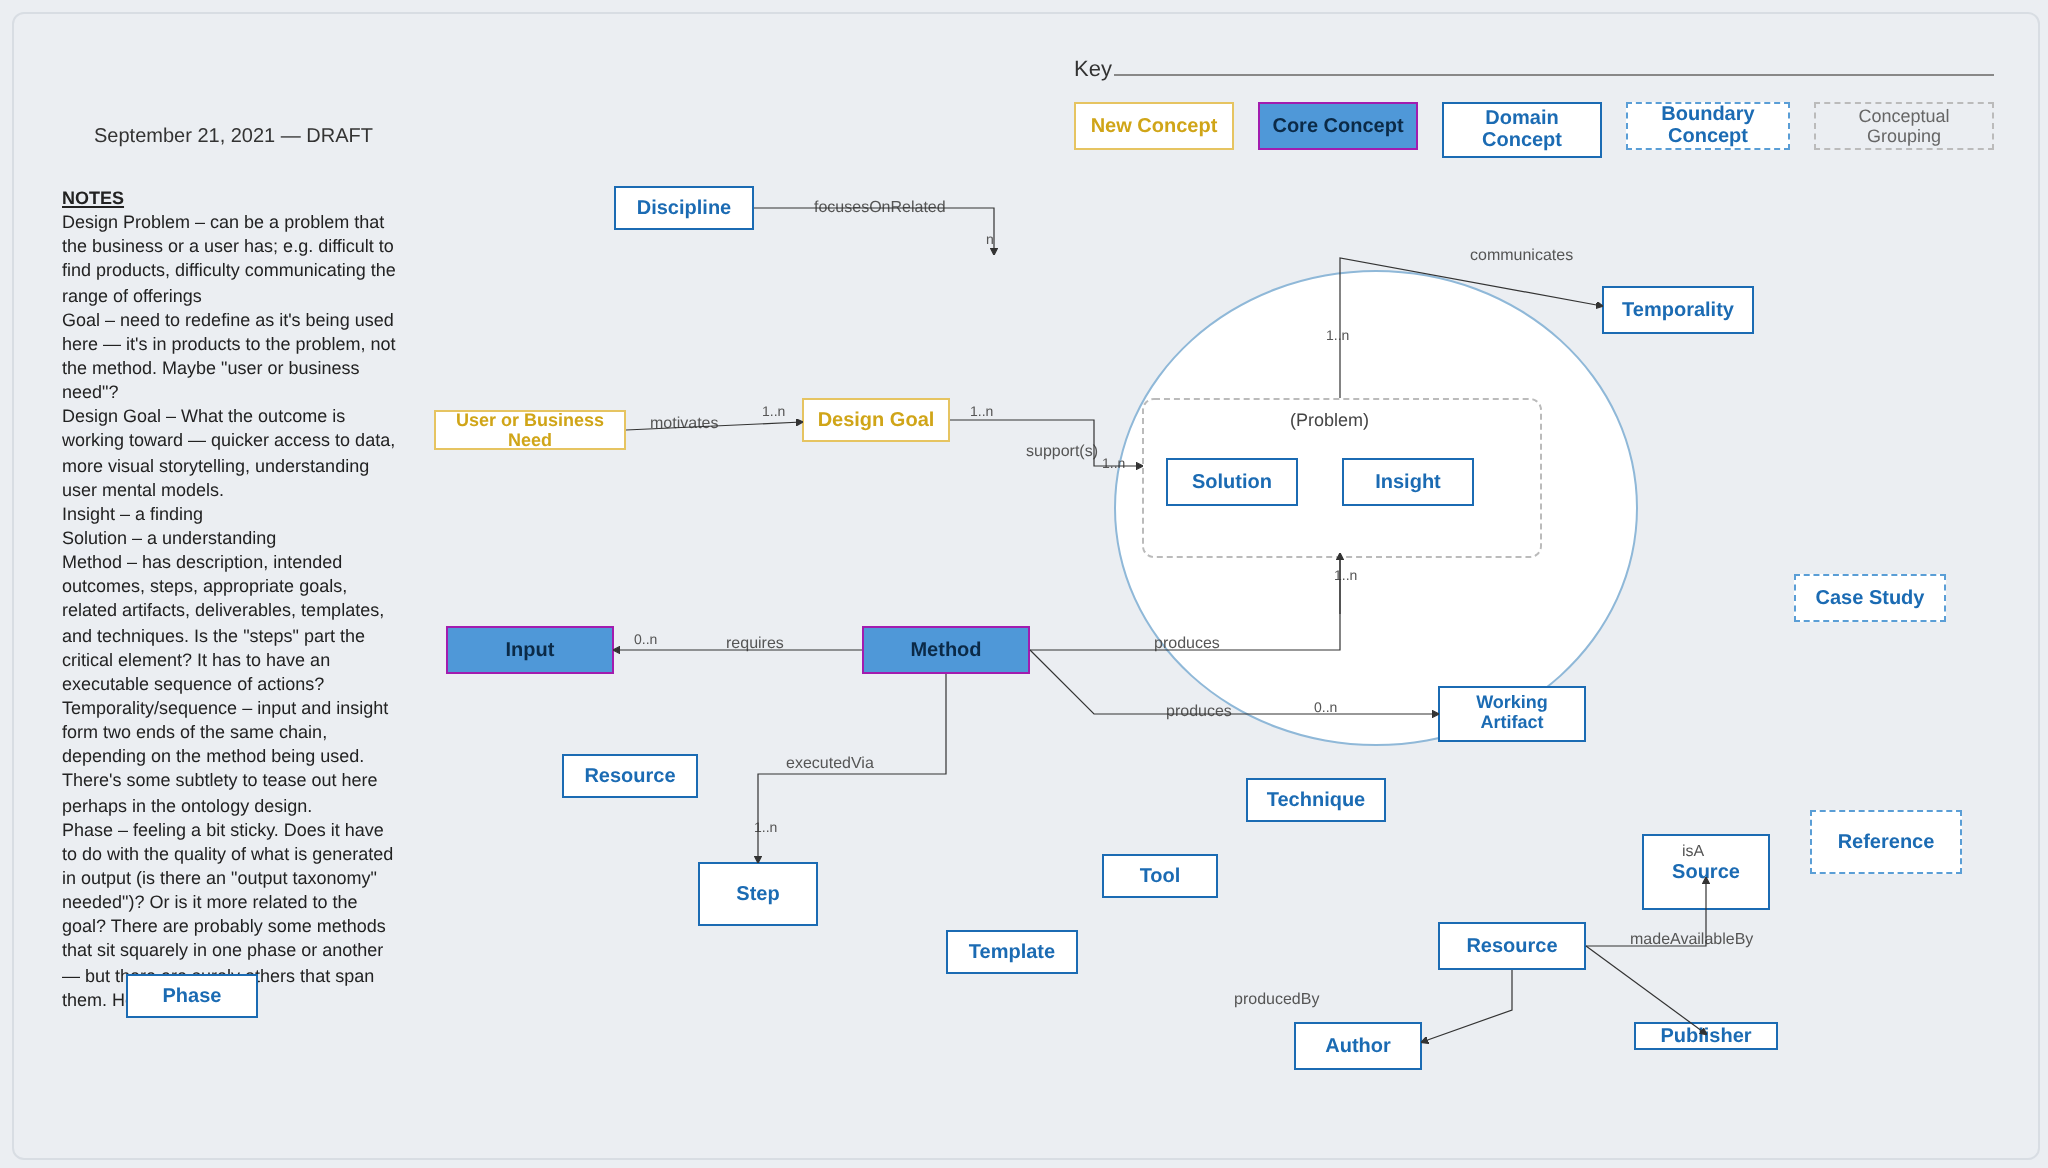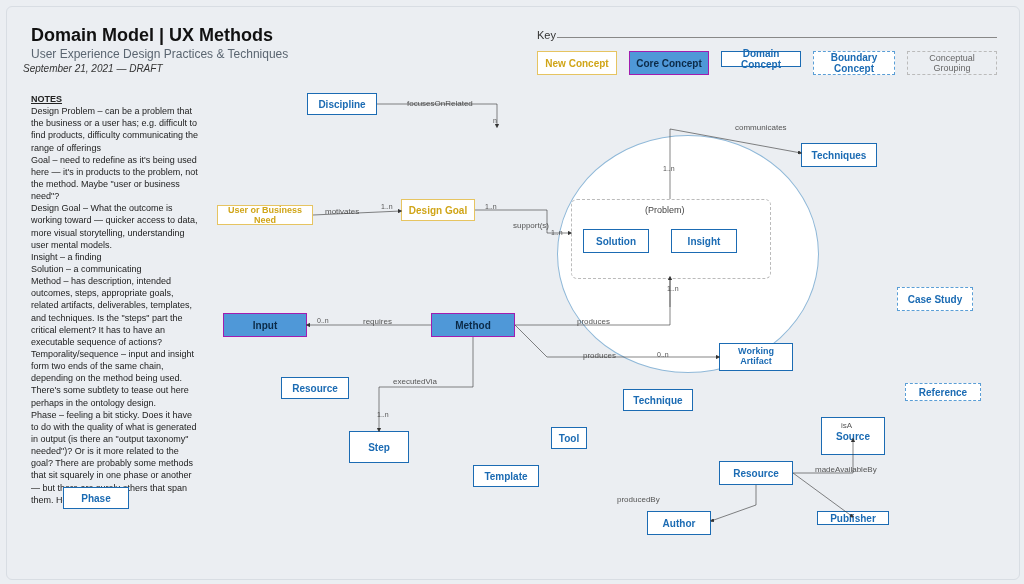--- a/index.html
+++ b/index.html
@@ -1,19 +1,19 @@
 <!DOCTYPE html>
 <html><head>
 <meta charset="utf-8">
 <style>
   html,body{margin:0;padding:0;width:1024px;height:584px;background:#ebeef2;font-family:-apple-system,BlinkMacSystemFont,"Segoe UI",Helvetica,Arial,sans-serif;color:#111;overflow:hidden}
   .frame{position:absolute;left:6px;top:6px;width:1012px;height:572px;background:#ebeef2;border-radius:6px;border:1px solid #d8dde3;padding:0}
   .title{position:absolute;left:24px;top:18px;font-size:18px;font-weight:700}
   .subtitle{position:absolute;left:24px;top:40px;font-size:12px;color:#5a6570}
-  .date{position:absolute;left:16px;top:56px;font-size:10px;font-style:italic;color:#333}
+  .date{position:absolute;left:40px;top:56px;font-size:10px;color:#333}
   .key-label{position:absolute;left:530px;top:22px;font-size:11px;color:#333}
   .key-line{position:absolute;left:550px;top:30px;width:440px;border-top:1px solid #888}
   .notes{position:absolute;left:24px;top:86px;width:170px;font-size:9px;line-height:1.35;color:#222}
   .notes b{font-weight:400}
   .notes u{text-decoration:underline;font-weight:700}
   .node{position:absolute;border-radius:0;font-size:10px;font-weight:600;display:flex;align-items:center;justify-content:center;text-align:center;padding:2px 4px;box-sizing:border-box}
   .core{background:#4f98d8;color:#0b2a47;border:1px solid #a21caf}
   .domain{background:#fff;color:#1b6bb3;border:1px solid #1b6bb3}
   .new{background:#fff;color:#d0a518;border:1px solid #e6c461}
   .boundary{background:#fff;color:#1b6bb3;border:1px dashed #5a9ed6}
@@ -25,64 +25,62 @@
   svg.arrows{position:absolute;left:0;top:0;width:1012px;height:572px;pointer-events:none}
   svg.arrows line{stroke:#333;stroke-width:0.6}
   svg.arrows polyline{stroke:#333;stroke-width:0.6;fill:none}
   .ah{stroke:#333;fill:#333}
 </style>
 </head>
 <body>
 
 <div class="frame">
 
-  <div class="title">Domain Model | UX Methods</div>
-  <div class="subtitle">User Experience Design Practices &amp; Techniques</div>
   <div class="date">September 21, 2021 — DRAFT</div>
 
   <div class="key-label">Key</div>
   <div class="key-line"></div>
   <div class="node new" style="left:530px;top:44px;width:80px;height:24px">New Concept</div>
   <div class="node core" style="left:622px;top:44px;width:80px;height:24px">Core Concept</div>
-  <div class="node domain" style="left:714px;top:44px;width:80px;height:16px">Domain Concept</div>
+  <div class="node domain" style="left:714px;top:44px;width:80px;height:28px">Domain Concept</div>
   <div class="node boundary" style="left:806px;top:44px;width:82px;height:24px">Boundary Concept</div>
   <div class="node group" style="left:900px;top:44px;width:90px;height:24px">Conceptual Grouping</div>
 
   <div class="notes">
     <u>NOTES</u><br>
     <b>Design Problem</b><span> – can be a problem that the business or a user has; e.g. difficult to find products, difficulty communicating the range of offerings</span><br>
     <b>Goal</b><span> – need to redefine as it's being used here — it's in products to the problem, not the method. Maybe "user or business need"?</span><br>
     <b>Design Goal</b><span> – What the outcome is working toward — quicker access to data, more visual storytelling, understanding user mental models.</span><br>
     <b>Insight</b><span> – a finding</span><br>
-    <b>Solution</b><span> – a communicating</span><br>
+    <b>Solution</b><span> – a understanding</span><br>
     <b>Method</b><span> – has description, intended outcomes, steps, appropriate goals, related artifacts, deliverables, templates, and techniques. Is the "steps" part the critical element? It has to have an executable sequence of actions?</span><br>
     <b>Temporality/sequence</b><span> – input and insight form two ends of the same chain, depending on the method being used. There's some subtlety to tease out here perhaps in the ontology design.</span><br>
     <b>Phase</b><span> – feeling a bit sticky. Does it have to do with the quality of what is generated in output (is there an "output taxonomy" needed")? Or is it more related to the goal? There are probably some methods that sit squarely in one phase or another — but there are surely others that span them. How to sort this?</span>
   </div>
 
   <div class="ellipse" style="left:550px;top:128px;width:260px;height:236px"></div>
   <div class="grouping" style="left:564px;top:192px;width:198px;height:78px"></div>
   <div class="lbl" style="left:638px;top:198px;font-size:9px;color:#444">(Problem)</div>
 
   <div class="node domain" style="left:300px;top:86px;width:70px;height:22px">Discipline</div>
   <div class="node new" style="left:394px;top:192px;width:74px;height:22px">Design Goal</div>
   <div class="node new" style="left:210px;top:198px;width:96px;height:20px;font-size:9px">User or Business Need</div>
   <div class="node core" style="left:216px;top:306px;width:84px;height:24px">Input</div>
   <div class="node core" style="left:424px;top:306px;width:84px;height:24px">Method</div>
   <div class="node domain" style="left:274px;top:370px;width:68px;height:22px">Resource</div>
   <div class="node domain" style="left:342px;top:424px;width:60px;height:32px">Step</div>
   <div class="node domain" style="left:56px;top:480px;width:66px;height:22px">Phase</div>
   <div class="node domain" style="left:466px;top:458px;width:66px;height:22px">Template</div>
-  <div class="node domain" style="left:544px;top:420px;width:36px;height:22px">Tool</div>
+  <div class="node domain" style="left:544px;top:420px;width:58px;height:22px">Tool</div>
   <div class="node domain" style="left:616px;top:382px;width:70px;height:22px">Technique</div>
   <div class="node domain" style="left:576px;top:222px;width:66px;height:24px">Solution</div>
   <div class="node domain" style="left:664px;top:222px;width:66px;height:24px">Insight</div>
-  <div class="node domain" style="left:794px;top:136px;width:76px;height:24px">Techniques</div>
+  <div class="node domain" style="left:794px;top:136px;width:76px;height:24px">Temporality</div>
   <div class="node boundary" style="left:890px;top:280px;width:76px;height:24px">Case Study</div>
-  <div class="node boundary" style="left:898px;top:376px;width:76px;height:18px">Reference</div>
+  <div class="node boundary" style="left:898px;top:398px;width:76px;height:32px">Reference</div>
   <div class="node domain" style="left:712px;top:336px;width:74px;height:28px;font-size:9px;line-height:1.1">Working Artifact</div>
   <div class="node domain" style="left:712px;top:454px;width:74px;height:24px">Resource</div>
   <div class="node domain" style="left:814px;top:410px;width:64px;height:38px">Source</div>
   <div class="node domain" style="left:640px;top:504px;width:64px;height:24px">Author</div>
   <div class="node domain" style="left:810px;top:504px;width:72px;height:14px">Publisher</div>
 
   <div class="lbl" style="left:318px;top:200px">motivates</div>
   <div class="lbl" style="left:400px;top:92px">focusesOnRelated</div>
   <div class="lbl" style="left:356px;top:310px">requires</div>
   <div class="lbl" style="left:506px;top:214px">support(s)</div>

